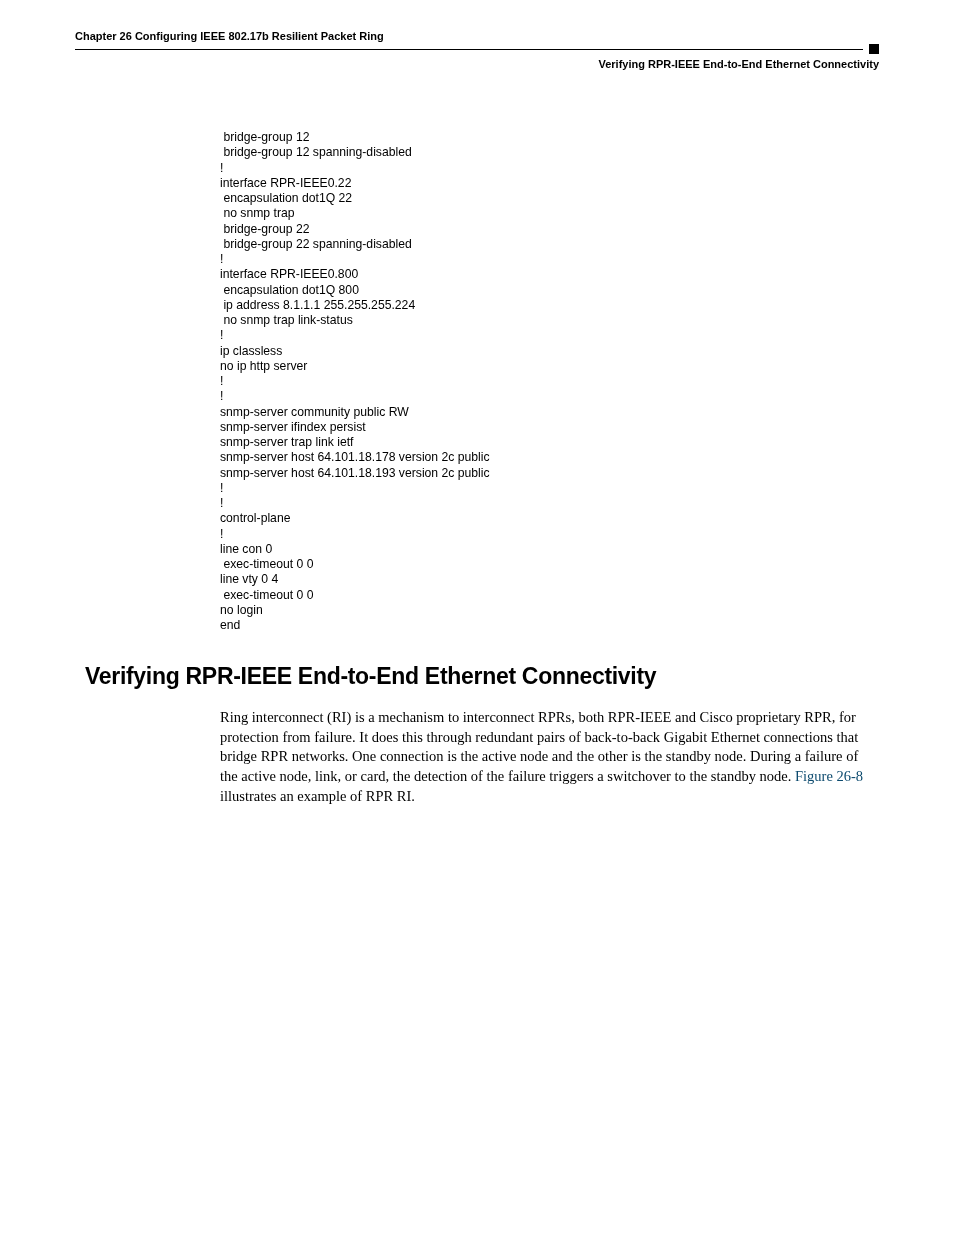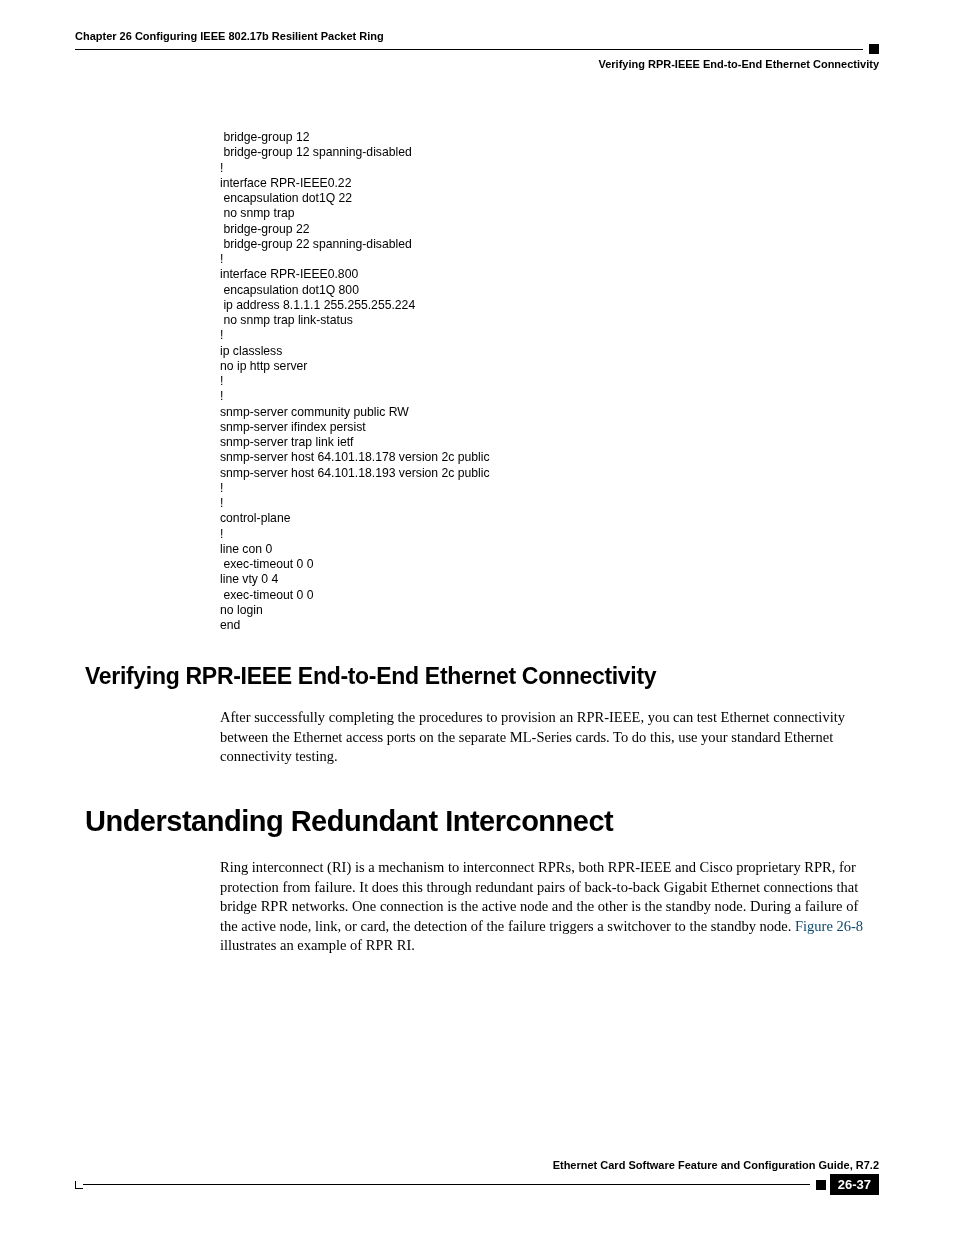--- a/index.html
+++ b/index.html
@@ -163,30 +163,19 @@
 control-plane
 !
 line con 0
  exec-timeout 0 0
 line vty 0 4
  exec-timeout 0 0
 no login
 end</div>
 
   <div class="h2">Verifying RPR-IEEE End-to-End Ethernet Connectivity</div>
-  <div class="body-text">After successfully completing the procedures to provision an RPR-IEEE, you can test Ethernet connectivity between the Ethernet access ports on the separate ML-Series cards. To do this, use your standard Ethernet connectivity testing.</div>
 
-  <div class="h1">Understanding Redundant Interconnect</div>
   <div class="body-text">
     <span>Ring interconnect (RI) is a mechanism to interconnect RPRs, both RPR-IEEE and Cisco proprietary RPR, for protection from failure. It does this through redundant pairs of back-to-back Gigabit Ethernet connections that bridge RPR networks. One connection is the active node and the other is the standby node. During a failure of the active node, link, or card, the detection of the failure triggers a switchover to the standby node. </span><span class="link">Figure 26-8</span><span> illustrates an example of RPR RI.</span>
   </div>
 
-  <div class="footer">
-    <div class="footer-title">Ethernet Card Software Feature and Configuration Guide, R7.2</div>
-    <div class="footer-rule">
-      <div class="corner"></div>
-      <div class="line"></div>
-      <div class="sq"></div>
-      <div class="pagebox">26-37</div>
-    </div>
-  </div>
 
 </div>
 
 </body></html>

